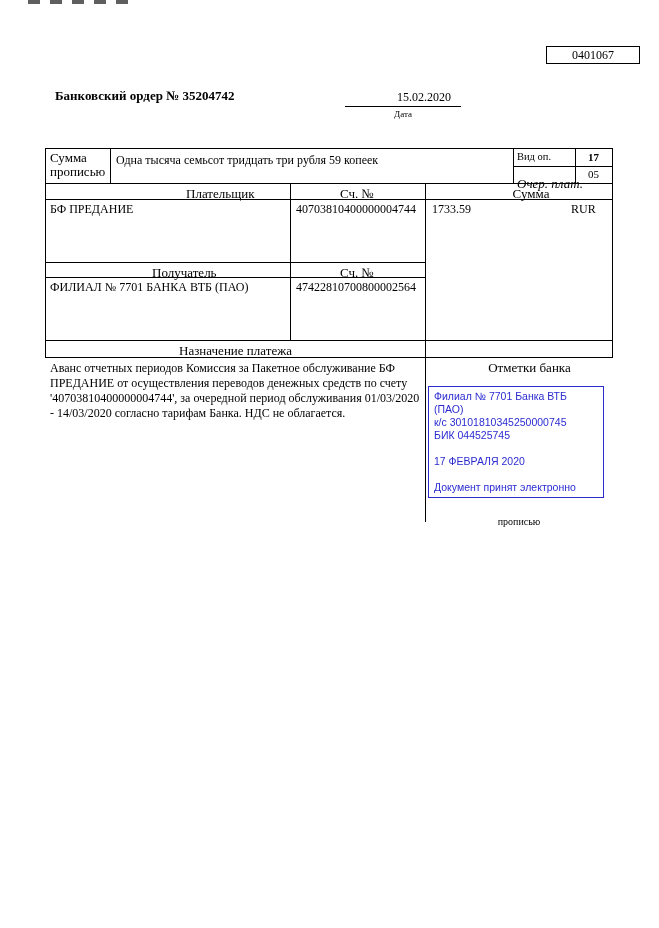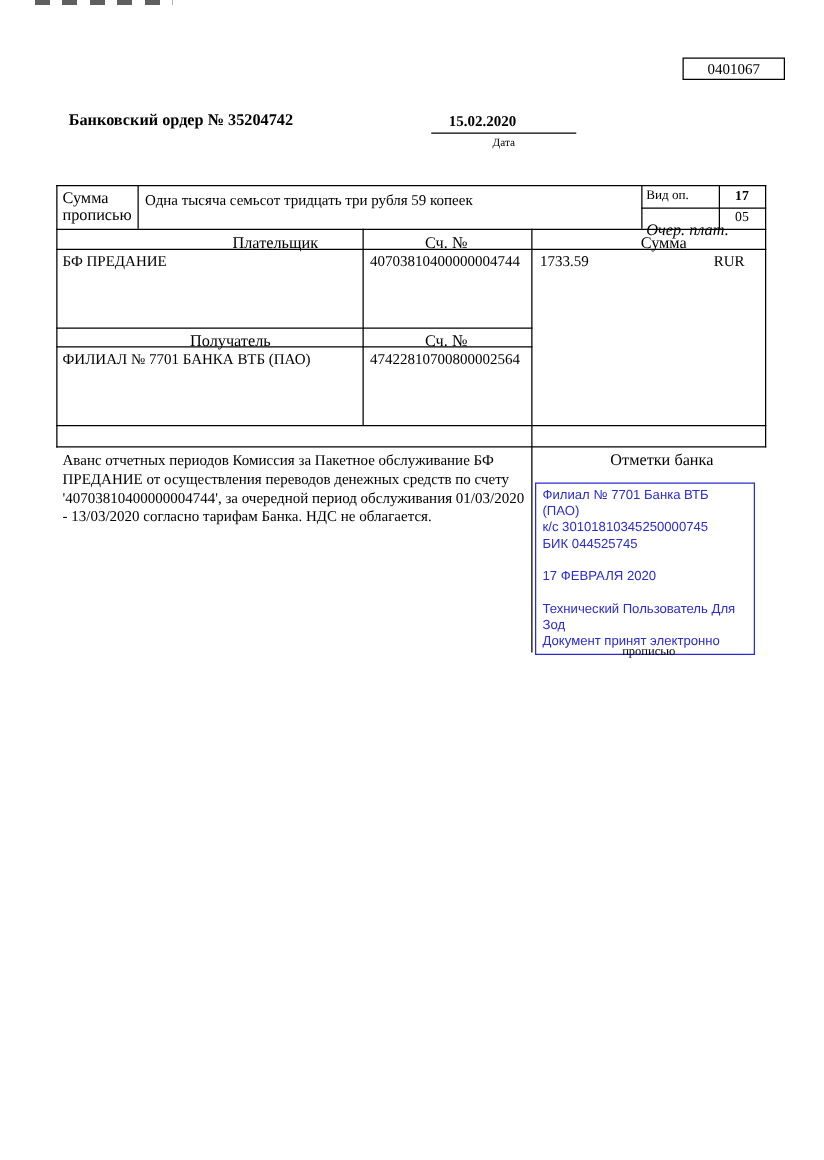--- a/index.html
+++ b/index.html
@@ -23,27 +23,27 @@
   }
   .stamp-line { min-height:13px; white-space:normal; }
 </style>
 </head>
 <body>
 
 <div class="page">
 
   <div style="position:absolute;left:28px;top:0;width:110px;height:4px;background:repeating-linear-gradient(90deg,#2a2a2a 0 12px,transparent 12px 22px);opacity:.75;"></div>
 
-  <div class="t" style="left:546px;top:46px;width:82px;height:18px;border:1px solid #000;text-align:center;font-size:12px;line-height:16px;">
+  <div class="t" style="left:546px;top:46px;width:94px;height:18px;border:1px solid #000;text-align:center;font-size:12px;line-height:16px;">
     <span>0401067</span>
   </div>
 
   <div class="t" style="left:55px;top:88px;font-size:13px;font-weight:bold;">Банковский ордер № 35204742</div>
 
-  <div class="t" style="left:359px;top:90px;width:116px;text-align:left;font-size:12px;font-weight:bold;">15.02.2020</div>
+  <div class="t" style="left:335px;top:90px;width:116px;text-align:right;font-size:12px;">15.02.2020</div>
   <div class="hl" style="left:345px;top:106px;width:116px;"></div>
   <div class="t" style="left:345px;top:109px;width:116px;text-align:center;font-size:9px;">Дата</div>
 
   <div class="hl" style="left:45px;top:148px;width:568px;"></div>
   <div class="hl" style="left:513px;top:166px;width:100px;"></div>
   <div class="hl" style="left:45px;top:183px;width:568px;"></div>
   <div class="hl" style="left:45px;top:199px;width:568px;"></div>
   <div class="hl" style="left:45px;top:262px;width:381px;"></div>
   <div class="hl" style="left:45px;top:277px;width:381px;"></div>
   <div class="hl" style="left:45px;top:340px;width:568px;"></div>
@@ -73,29 +73,29 @@
   <div class="t value" style="left:296px;top:202px;">40703810400000004744</div>
   <div class="t value" style="left:432px;top:202px;">1733.59</div>
   <div class="t value" style="left:545px;top:202px;margin-left:26px;">RUR</div>
 
   <div class="t small-label" style="left:152px;top:265px;">Получатель</div>
   <div class="t small-label" style="left:340px;top:265px;">Сч. №</div>
 
   <div class="t value" style="left:50px;top:280px;">ФИЛИАЛ № 7701 БАНКА ВТБ (ПАО)</div>
   <div class="t value" style="left:296px;top:280px;">47422810700800002564</div>
 
+  <div class="t small-label" style="left:45px;top:343px;width:381px;text-align:center;">Назначение платежа</div>
   <div class="t small-label" style="left:425px;top:360px;width:188px;text-align:center;padding-left:21px;">Отметки банка</div>
-  <div class="t wrap value" style="left:50px;top:361px;width:374px;line-height:15px;">Аванс отчетных периодов Комиссия за Пакетное обслуживание БФ ПРЕДАНИЕ от осуществления переводов денежных средств по счету '40703810400000004744', за очередной период обслуживания 01/03/2020 - 13/03/2020 согласно тарифам Банка. НДС не облагается.</div>
+  <div class="t wrap value" style="left:50px;top:361px;width:374px;line-height:15px;">Аванс отчетных периодов Комиссия за Пакетное обслуживание БФ ПРЕДАНИЕ от осуществления переводов денежных средств по счету '40703810400000004744', за очередной период обслуживания 01/03/2020 - 14/03/2020 согласно тарифам Банка. НДС не облагается.</div>
 
   <div class="stamp-box">
     <div class="stamp-line">Филиал № 7701 Банка ВТБ (ПАО)</div>
     <div class="stamp-line">к/с 30101810345250000745</div>
     <div class="stamp-line">БИК 044525745</div>
     <div class="stamp-line"></div>
     <div class="stamp-line">17 ФЕВРАЛЯ 2020</div>
     <div class="stamp-line"></div>
-    <div class="stamp-line">Технический Пользователь Для Зод</div>
     <div class="stamp-line">Документ принят электронно</div>
   </div>
 
   <div class="t" style="left:425px;top:516px;width:188px;text-align:center;font-size:10px;">прописью</div>
 
 </div>
 
 </body></html>

